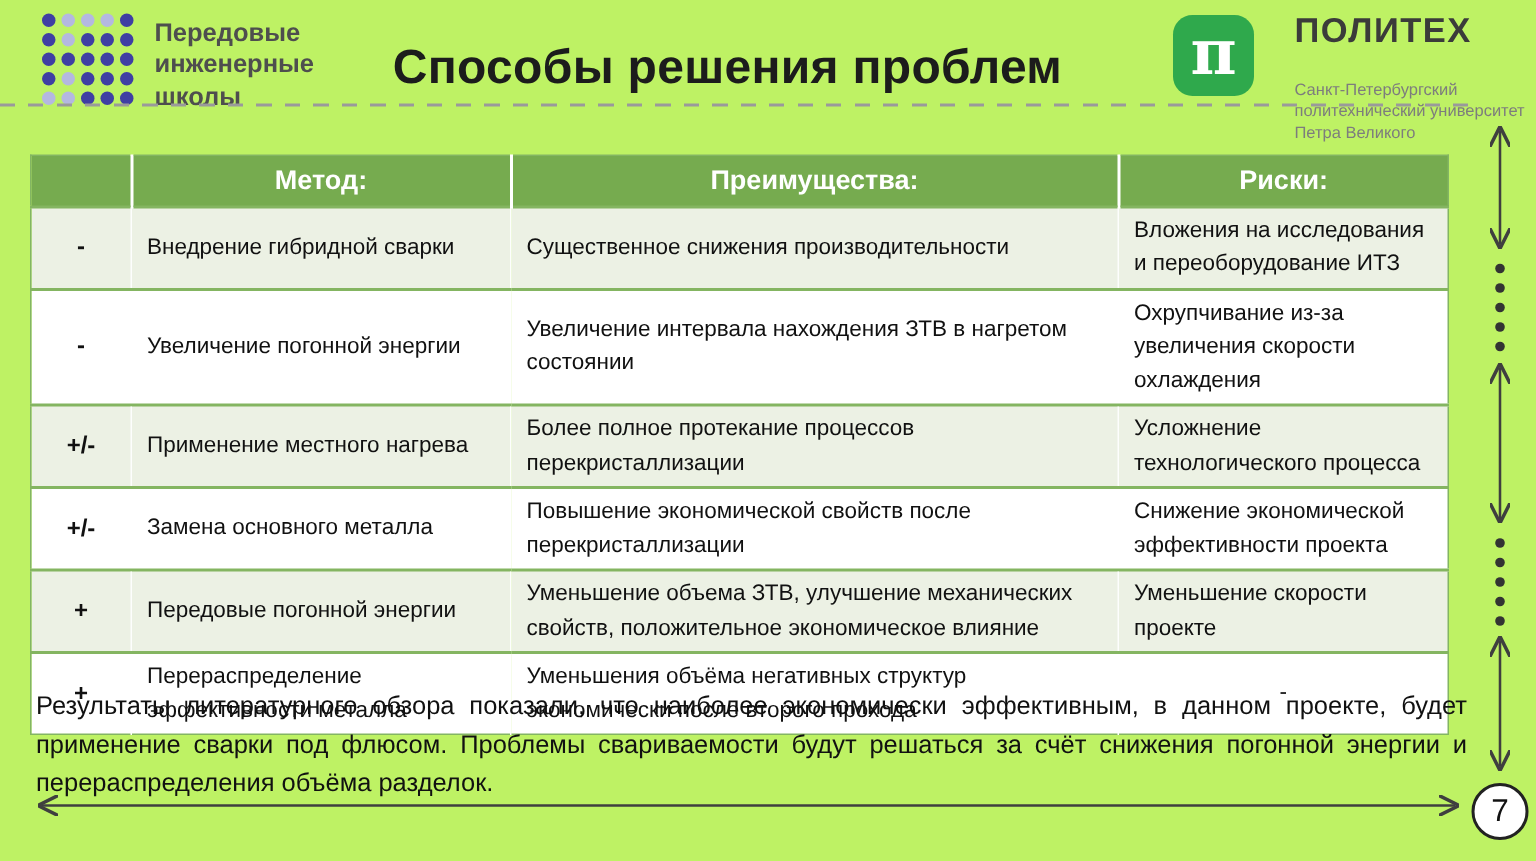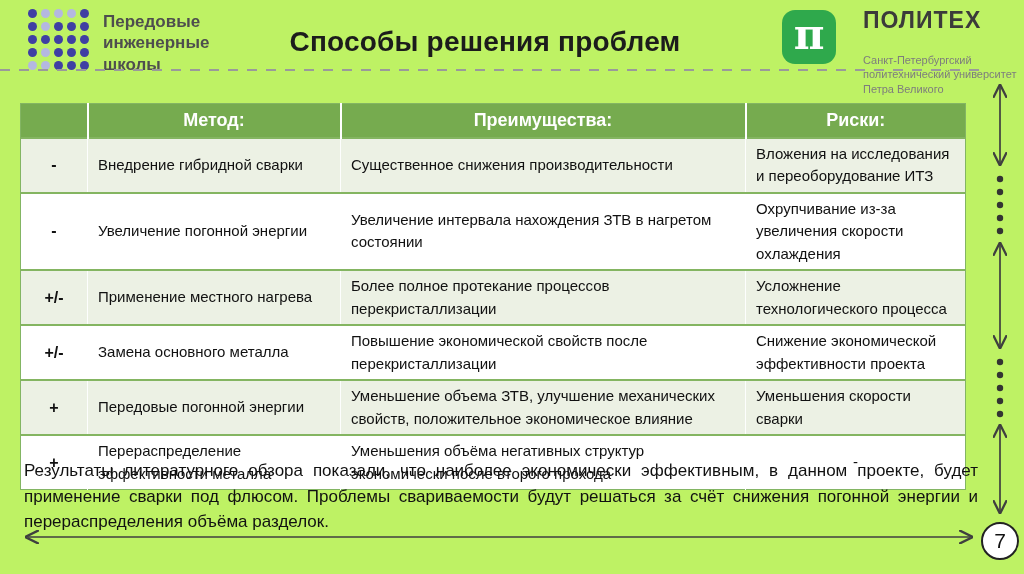--- a/index.html
+++ b/index.html
@@ -10,21 +10,21 @@
   .dot-grid { position:absolute; left:28px; top:9px; display:grid;
               grid-template-columns:repeat(5,9px); grid-auto-rows:9px; gap:4px; }
   .dot { width:9px; height:9px; border-radius:50%; display:block; }
   .dot.dark  { background:#3f3fa3; }
   .dot.light { background:#b4b8e0; }
 
   .left-logo-text { position:absolute; left:103px; top:11px; font-size:17px; font-weight:bold;
                     color:#4e4e4e; line-height:1.25; }
 
   .slide-title { position:absolute; left:0; top:26px; width:970px; text-align:center;
-                 font-size:28px; font-weight:bold; color:#1c1c1c; letter-spacing:.2px; }
+                 font-size:32px; font-weight:bold; color:#1c1c1c; letter-spacing:.2px; }
 
   .poly-logo { position:absolute; left:782px; top:10px; width:54px; height:54px;
                background:#2fa94c; border-radius:13px; display:flex; align-items:center;
                justify-content:center; }
   .poly-logo span { color:#fff; font-size:42px; font-weight:bold; line-height:1;
                     font-family:"DejaVu Serif",serif; transform:translateY(-2px); }
   .poly-text { position:absolute; left:863px; top:7px; }
   .poly-name { font-size:23px; font-weight:bold; color:#3b3b3a; letter-spacing:1px; }
   .poly-sub  { font-size:11px; color:#7d7d7d; line-height:1.3; margin-top:19px; }
 
@@ -154,21 +154,21 @@
         <tr class="r3">
           <td class="sym">+/-</td>
           <td>Замена основного металла</td>
           <td>Повышение экономической свойств после перекристаллизации</td>
           <td>Снижение экономической эффективности проекта</td>
         </tr>
         <tr class="r4">
           <td class="sym">+</td>
           <td>Передовые погонной энергии</td>
           <td>Уменьшение объема ЗТВ, улучшение механических свойств, положительное экономическое влияние</td>
-          <td>Уменьшения скорости сварки</td>
+          <td>Уменьшение скорости проекте</td>
         </tr>
         <tr class="r5">
           <td class="sym">+</td>
           <td>Перераспределение эффективности металла</td>
           <td>Уменьшения объёма негативных структур экономически после второго прохода</td>
           <td class="center">-</td>
         </tr>
       </tbody>
     </table>
   </div>

